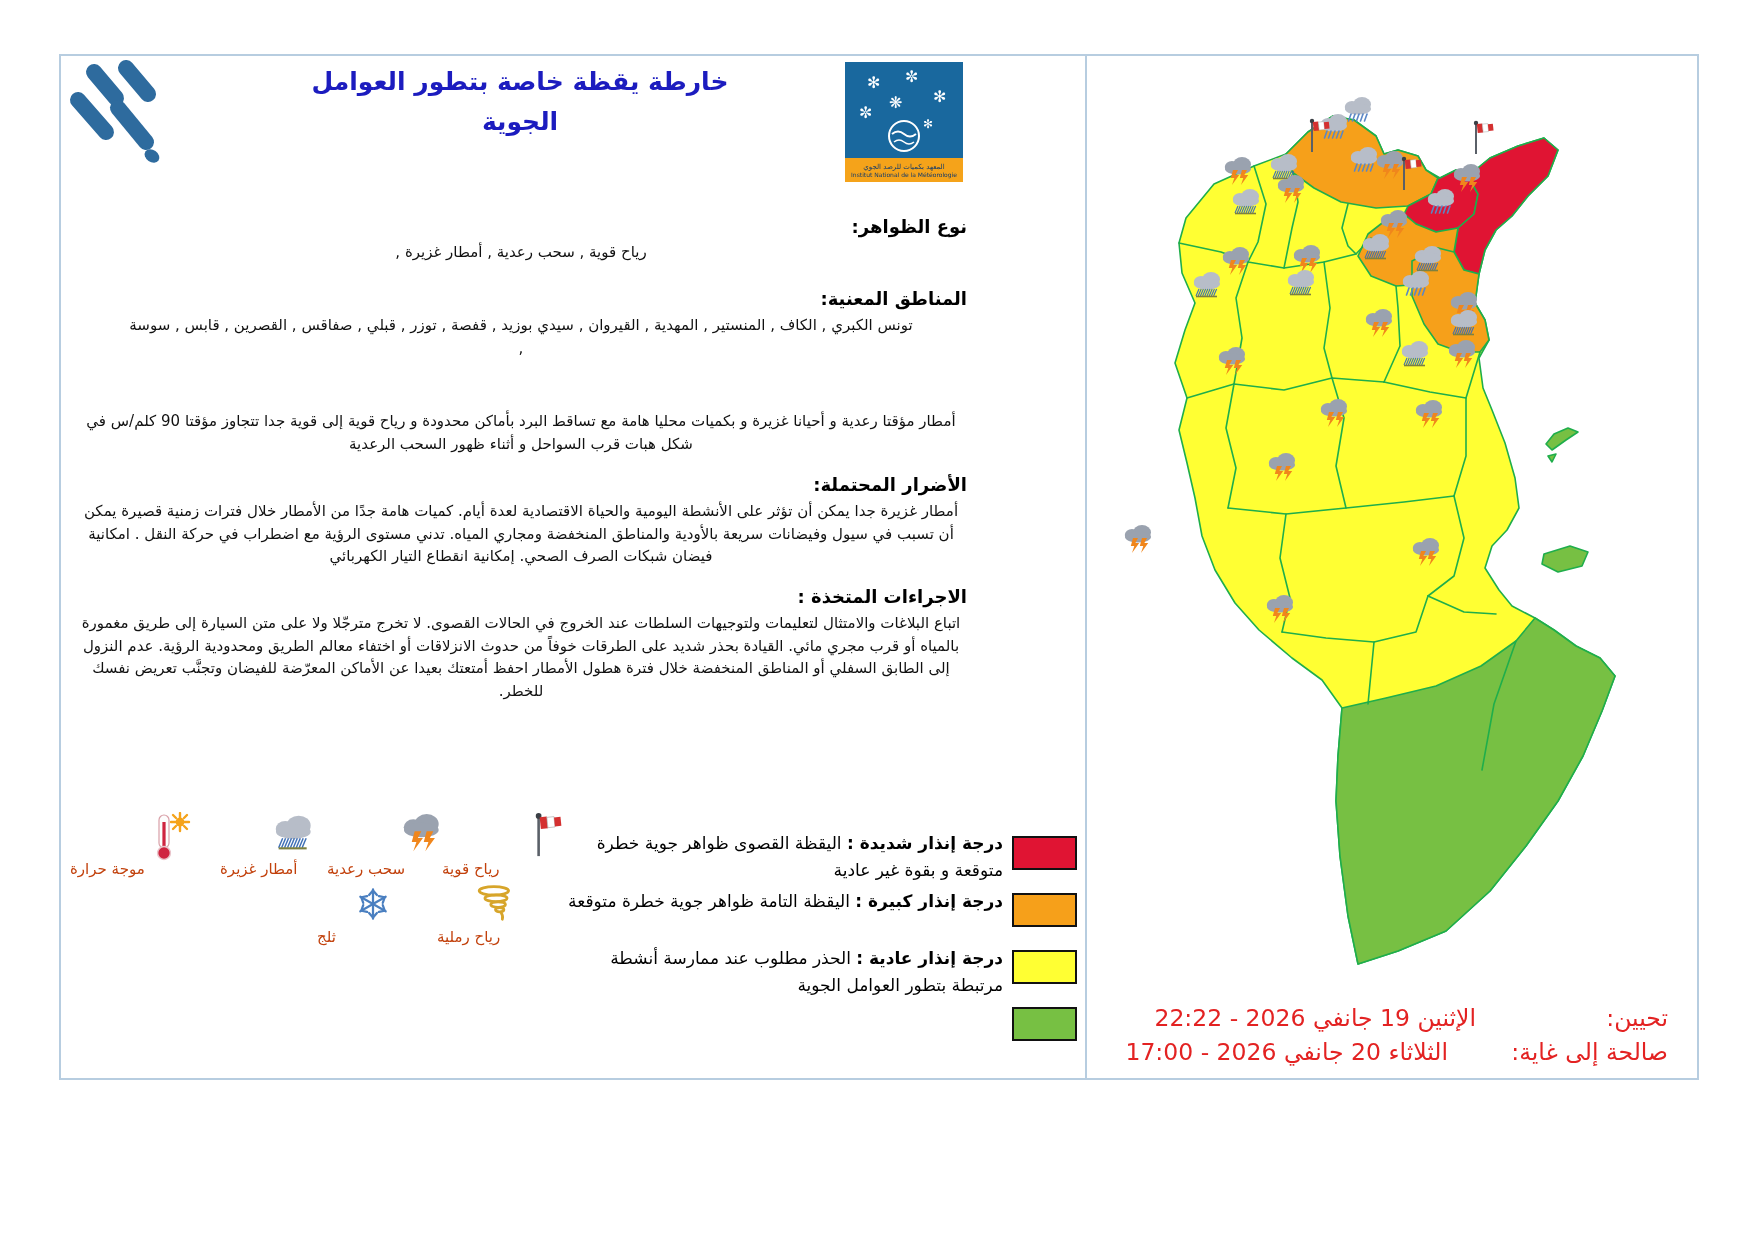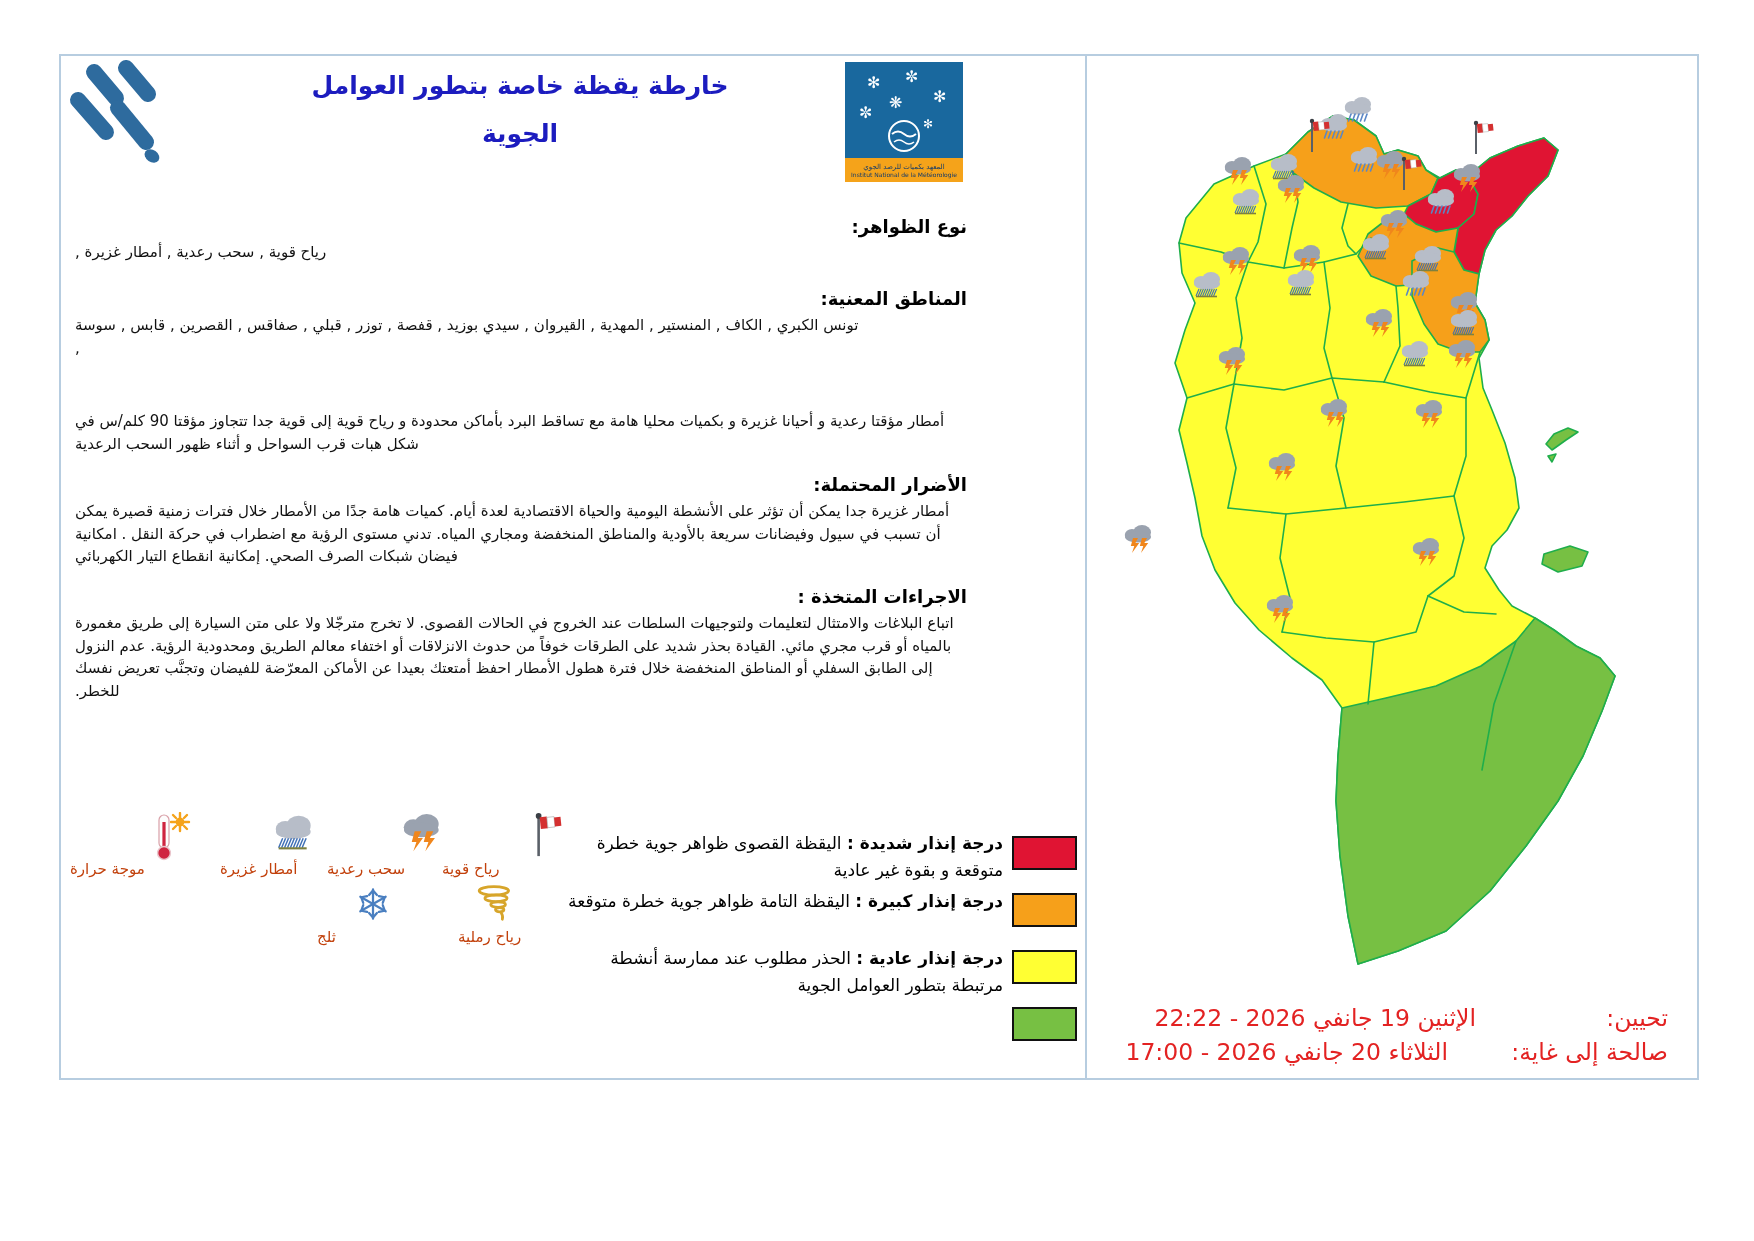--- a/index.html
+++ b/index.html
@@ -2,24 +2,24 @@
 <html lang="ar"><head>
 <meta charset="utf-8">
 <style>
   html,body{margin:0;padding:0;background:#fff;}
   #page{position:relative;width:1754px;height:1241px;background:#fff;overflow:hidden;
         font-family:"DejaVu Sans",sans-serif;}
   .outer{position:absolute;left:59px;top:54px;width:1636px;height:1022px;
          border:2px solid #b7cde0;background:#fff;}
   .vdiv{position:absolute;left:1085px;top:54px;width:2px;height:1024px;background:#b7cde0;}
   .title{position:absolute;left:270px;top:62px;width:500px;text-align:center;
-         color:#1c1cbf;font-weight:bold;font-size:25px;line-height:48px;white-space:pre-line;direction:rtl;}
+         color:#1c1cbf;font-weight:bold;font-size:25px;line-height:40px;white-space:pre-line;direction:rtl;}
   .sec-h{position:absolute;right:787px;direction:rtl;text-align:right;font-weight:bold;
          font-size:18px;color:#000;white-space:pre-line;width:892px;right:auto;left:75px;}
-  .sec-b{position:absolute;left:75px;width:892px;direction:rtl;text-align:left;
+  .sec-b{position:absolute;left:75px;width:892px;direction:rtl;text-align:center;
          font-size:15px;line-height:22.5px;color:#111;white-space:pre-line;}
   .ph-label{position:absolute;width:110px;text-align:left;direction:rtl;font-size:15px;color:#c2410c;}
   .lg-box{position:absolute;left:1012px;width:65px;height:34px;border:2px solid #111;box-sizing:border-box;}
   .lg-text{position:absolute;left:560px;width:443px;direction:rtl;text-align:right;
            font-size:17px;line-height:27px;color:#000;}
   .lg-b{font-weight:bold;margin-top:32px;}
   .ft-label,.ft-value{position:absolute;direction:rtl;font-size:23.5px;color:#e32222;white-space:nowrap;}
   .inm{position:absolute;left:845px;top:62px;width:118px;height:120px;}
   .inm-orange{position:absolute;left:0;bottom:0;width:118px;height:24px;background:#f5a31a;
               display:flex;flex-direction:column;justify-content:center;align-items:center;overflow:hidden;}
@@ -192,21 +192,21 @@
     </svg>
   <svg style="position:absolute;left:476px;top:882px" width="40" height="44" viewBox="-17 -6 38 37">
       <use href="#ic-tornado"></use>
     </svg>
 
   <div class="ph-label" style="left:70px;top:860px">موجة حرارة</div>
   <div class="ph-label" style="left:220px;top:860px">أمطار غزيرة</div>
   <div class="ph-label" style="left:327px;top:860px">سحب رعدية</div>
   <div class="ph-label" style="left:442px;top:860px">رياح قوية</div>
   <div class="ph-label" style="left:317px;top:928px">ثلج</div>
-  <div class="ph-label" style="left:458px;top:928px">رياح رملية</div>
+  <div class="ph-label" style="left:437px;top:928px">رياح رملية</div>
 
   <div class="lg-box" style="top:836px;background:#e01433"></div>
   <div class="lg-text" style="top:830px">
     <span class="lg-b">درجة إنذار شديدة :</span>
     <span>اليقظة القصوى ظواهر جوية خطرة متوقعة و بقوة غير عادية</span>
   </div>
   <div class="lg-box" style="top:893px;background:#f6a01a"></div>
   <div class="lg-text" style="top:888px">
     <span class="lg-b">درجة إنذار كبيرة :</span>
     <span>اليقظة التامة ظواهر جوية خطرة متوقعة</span>

